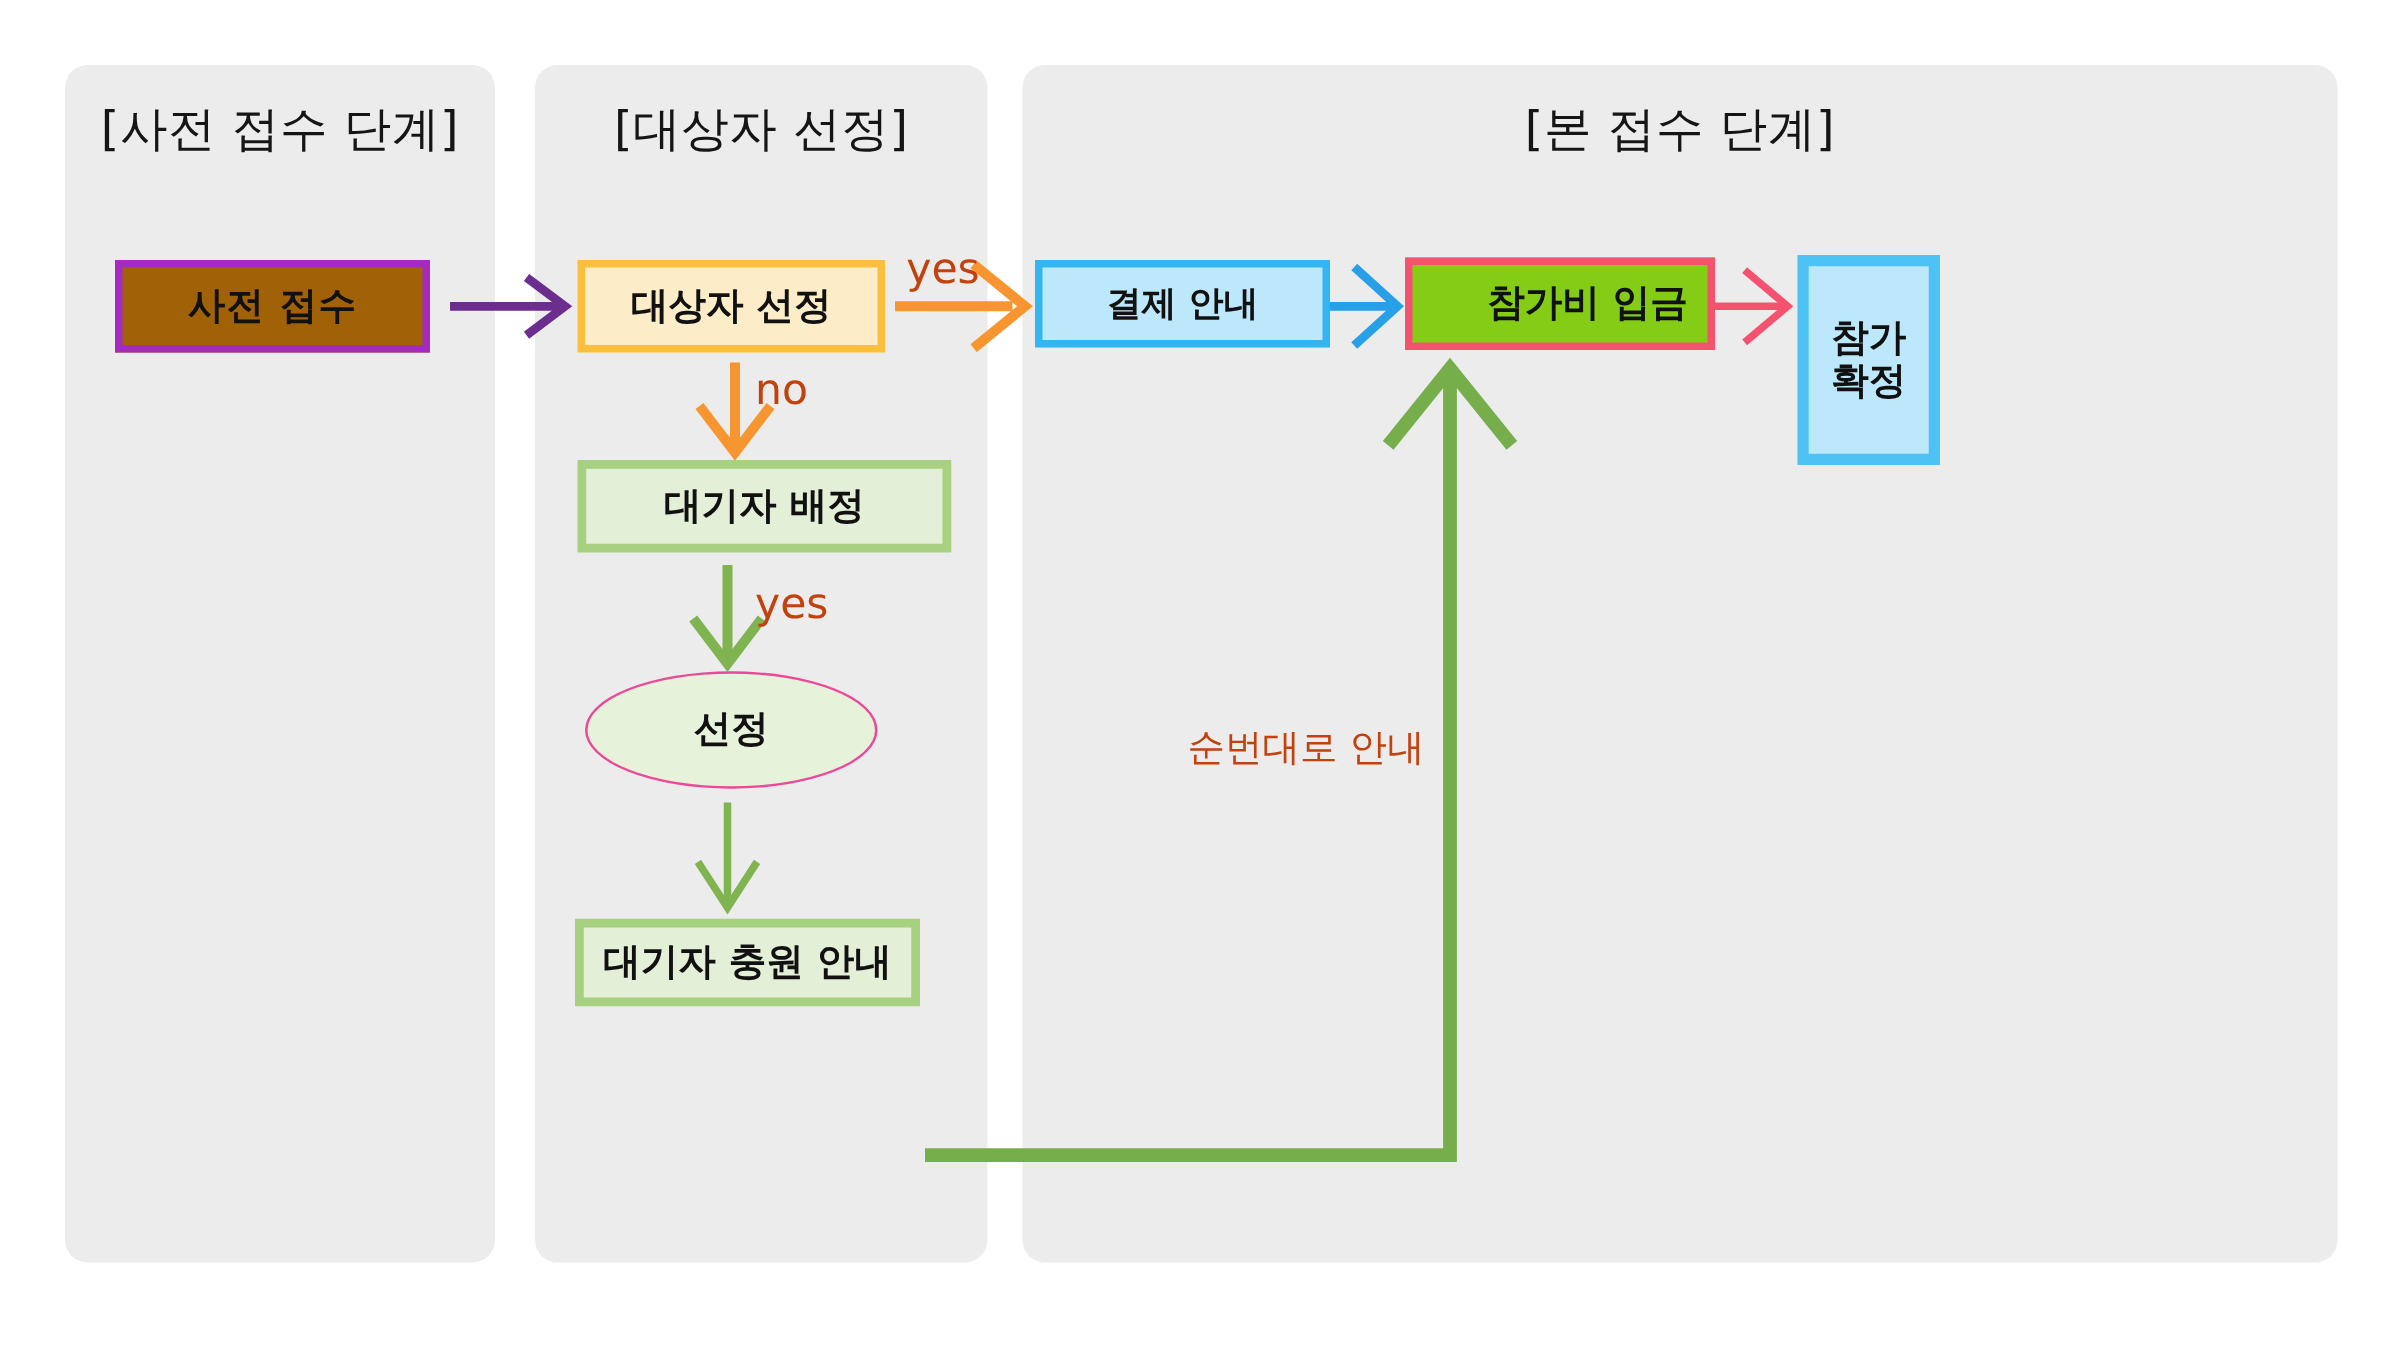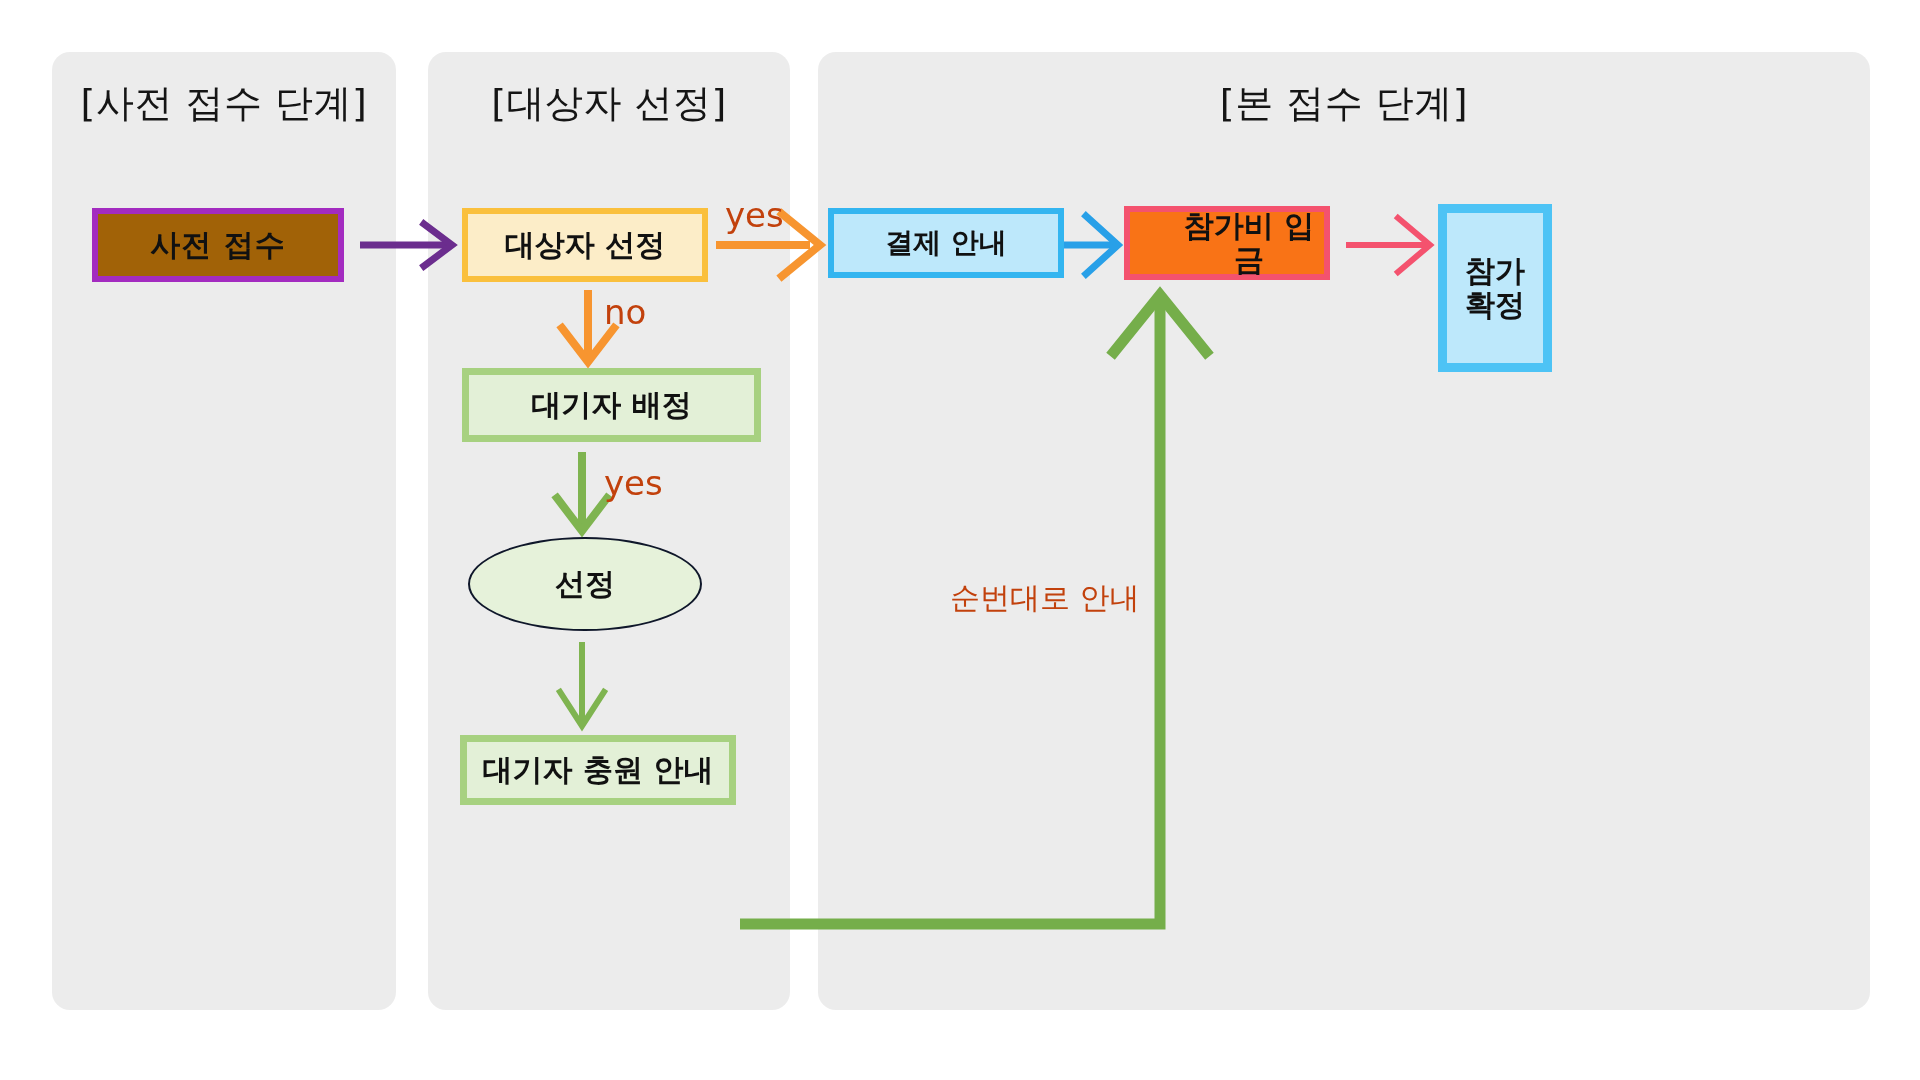--- a/index.html
+++ b/index.html
@@ -68,40 +68,40 @@
   }
 
   #node-waitlist-assign {
     left: 462px; top: 368px; width: 299px; height: 74px;
     background: #E3F0D7; border: 7px solid #A7D180;
     font-size: 30px;
   }
 
   #node-selected {
     left: 468px; top: 537px; width: 234px; height: 94px;
-    background: #E6F2DA; border: 2px solid #0f172a;
+    background: #E6F2DA; border: 2px solid #ec4899;
     border-radius: 50%;
     font-size: 30px;
   }
 
   #node-waitlist-fill {
     left: 460px; top: 735px; width: 276px; height: 70px;
     background: #E3F0D7; border: 7px solid #A7D180;
     font-size: 30px;
   }
 
   #node-payment-info {
     left: 828px; top: 208px; width: 236px; height: 70px;
     background: #BDE8FB; border: 6px solid #33B5F0;
     font-size: 28px;
   }
 
   #node-fee-deposit {
-    left: 1124px; top: 206px; width: 206px; height: 74px;
-    background: #f97316; border: 6px solid #F4526E;
+    left: 1124px; top: 206px; width: 248px; height: 74px;
+    background: #84cc16; border: 6px solid #F4526E;
     font-size: 30px;
     padding-left: 44px;
   }
 
   #node-confirm {
     left: 1438px; top: 204px; width: 114px; height: 168px;
     background: #BDE8FB; border: 9px solid #4DC3F5;
     font-size: 30px;
     flex-direction: column;
   }

